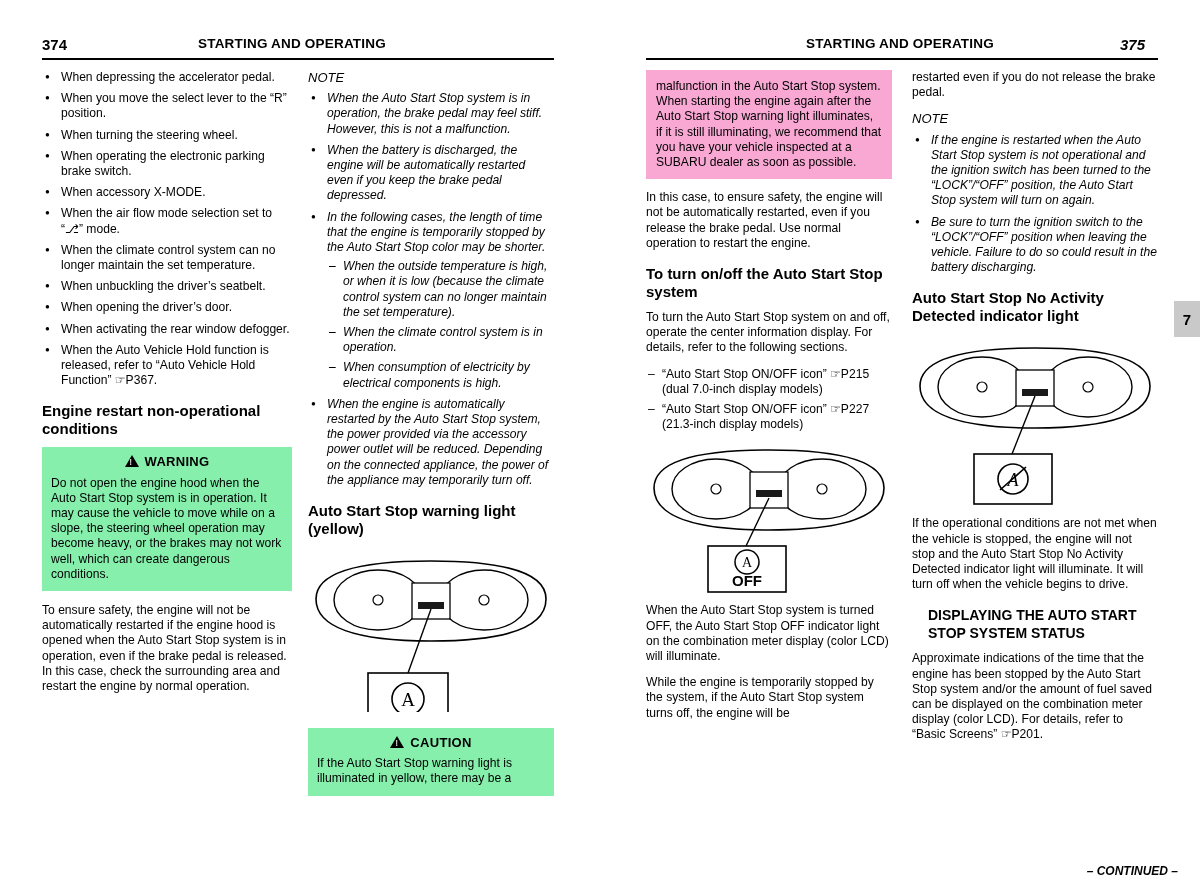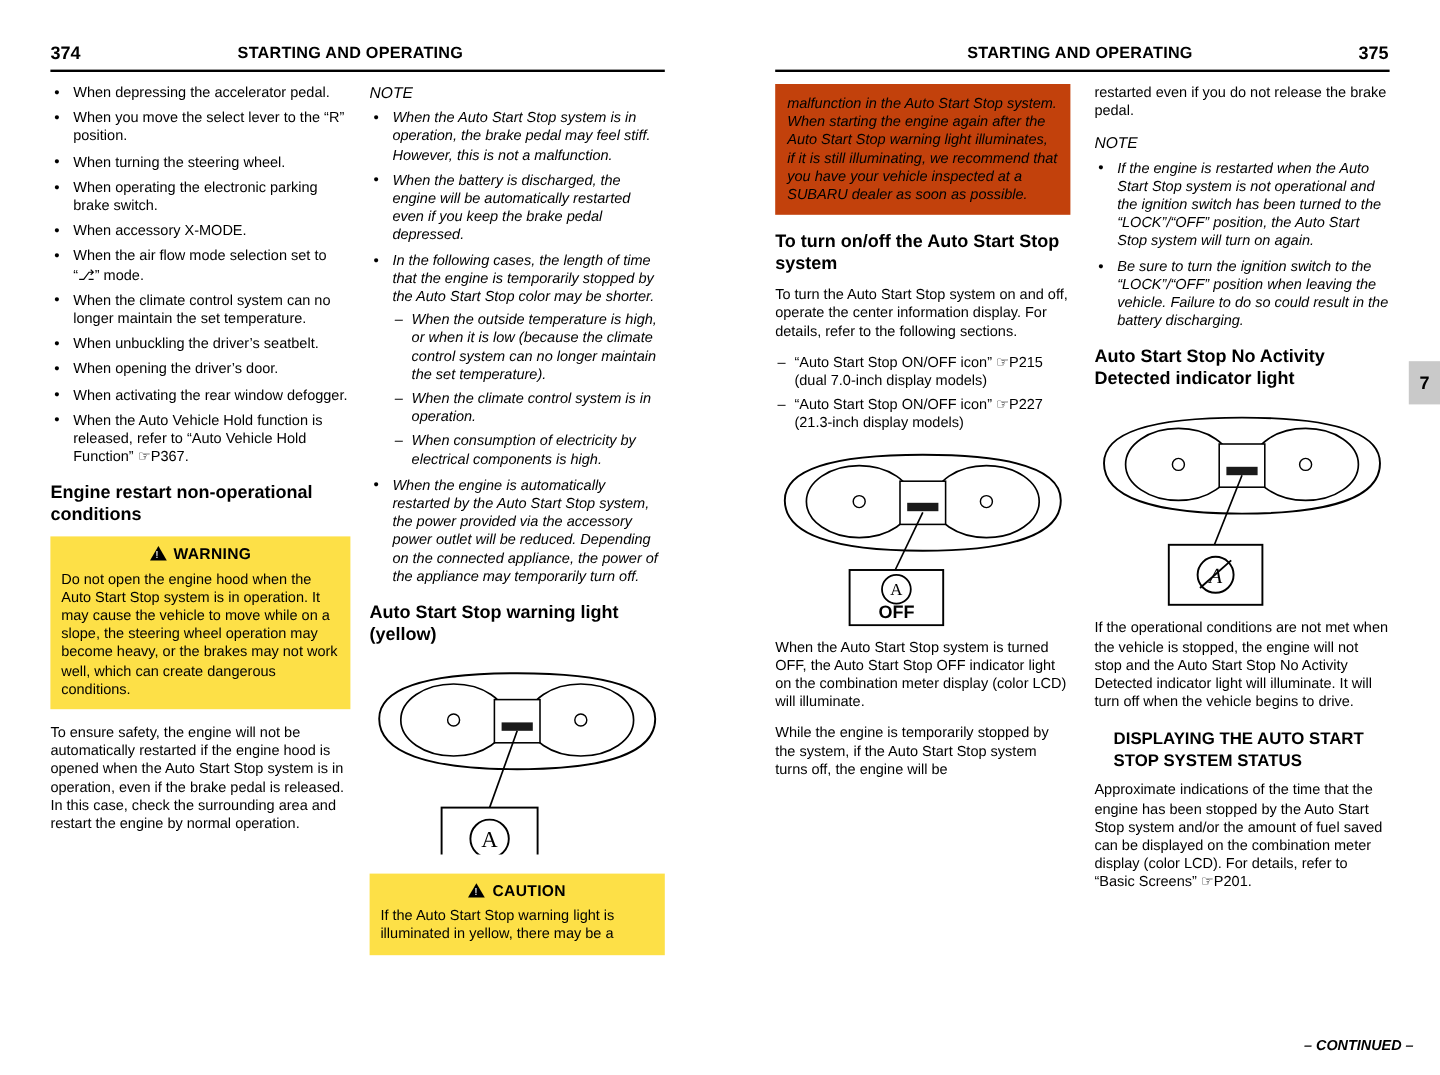--- a/index.html
+++ b/index.html
@@ -52,42 +52,42 @@
 
   h2.sec{
     font-size:15px;font-weight:bold;margin:14px 0 9px 0;line-height:18px;
   }
   h2.caps{
     font-size:14px;font-weight:bold;margin:15px 0 9px 16px;line-height:17.5px;
   }
 
   
   .box{
-    background:#fde047;
+    background:#86efac;
     padding:7px 9px 9px 9px;
     margin:4px 0 12px 0;
     box-sizing:border-box;
   }
   .box .box-title{
     text-align:center;font-weight:bold;font-size:13px;margin-bottom:6px;
     letter-spacing:.3px;
   }
   .box .box-title .tri{
     display:inline-block;width:0;height:0;position:relative;top:1px;
     border-left:7px solid transparent;border-right:7px solid transparent;
     border-bottom:12px solid #000;margin-right:6px;
   }
   .box .box-title .tri:after{
     content:"!";position:absolute;left:-2.2px;top:2.5px;color:#d9d9d9;
     font-size:8.5px;font-weight:bold;line-height:8px;
   }
   .box p{margin:0;font-size:12.1px;line-height:15.2px;}
 
   .grey-note{
-    background:#c2410c;padding:9px 10px;box-sizing:border-box;margin:0 0 11px 0;font-style:italic;
+    background:#f9a8d4;padding:9px 10px;box-sizing:border-box;margin:0 0 11px 0;
   }
   .grey-note p{margin:0;font-size:12.1px;line-height:15.2px;}
 
   
   .tab{
     position:absolute;right:0;top:301px;width:26px;height:36px;
     background:#c9c9c9;color:#000;font-weight:bold;font-size:15px;
     display:flex;align-items:center;justify-content:center;
   }
 
@@ -173,30 +173,31 @@
       <div class="box" style="margin-top:16px;">
         <div class="box-title"><span class="tri"></span><span>CAUTION</span></div>
         <p>If the Auto Start Stop warning light is illuminated in yellow, there may be a</p>
       </div>
     </div>
   </div>
 
   <div class="leaf leaf-right">
 
     <div class="head" style="left:206px;">STARTING AND OPERATING</div>
-    <div class="folio" style="left:532px;">375</div>
+    <div class="folio" style="left:520px;font-style:italic;">375</div>
     <div class="head-rule" style="left:46px;top:58px;width:512px;"></div>
 
     <div class="tab">7</div>
 
     <div class="col" style="left:46px;top:70px;width:246px;">
       <div class="grey-note">
         <p>malfunction in the Auto Start Stop system. When starting the engine again after the Auto Start Stop warning light illuminates, if it is still illuminating, we recommend that you have your vehicle inspected at a SUBARU dealer as soon as possible.</p>
       </div>
 
+      <p>In this case, to ensure safety, the engine will not be automatically restarted, even if you release the brake pedal. Use normal operation to restart the engine.</p>
 
       <h2 class="sec">To turn on/off the Auto Start Stop system</h2>
 
       <p>To turn the Auto Start Stop system on and off, operate the center information display. For details, refer to the following sections.</p>
 
       <ul class="dash">
         <li>“Auto Start Stop ON/OFF icon” ☞P215 (dual 7.0-inch display models)</li>
         <li>“Auto Start Stop ON/OFF icon” ☞P227 (21.3-inch display models)</li>
       </ul>
 

